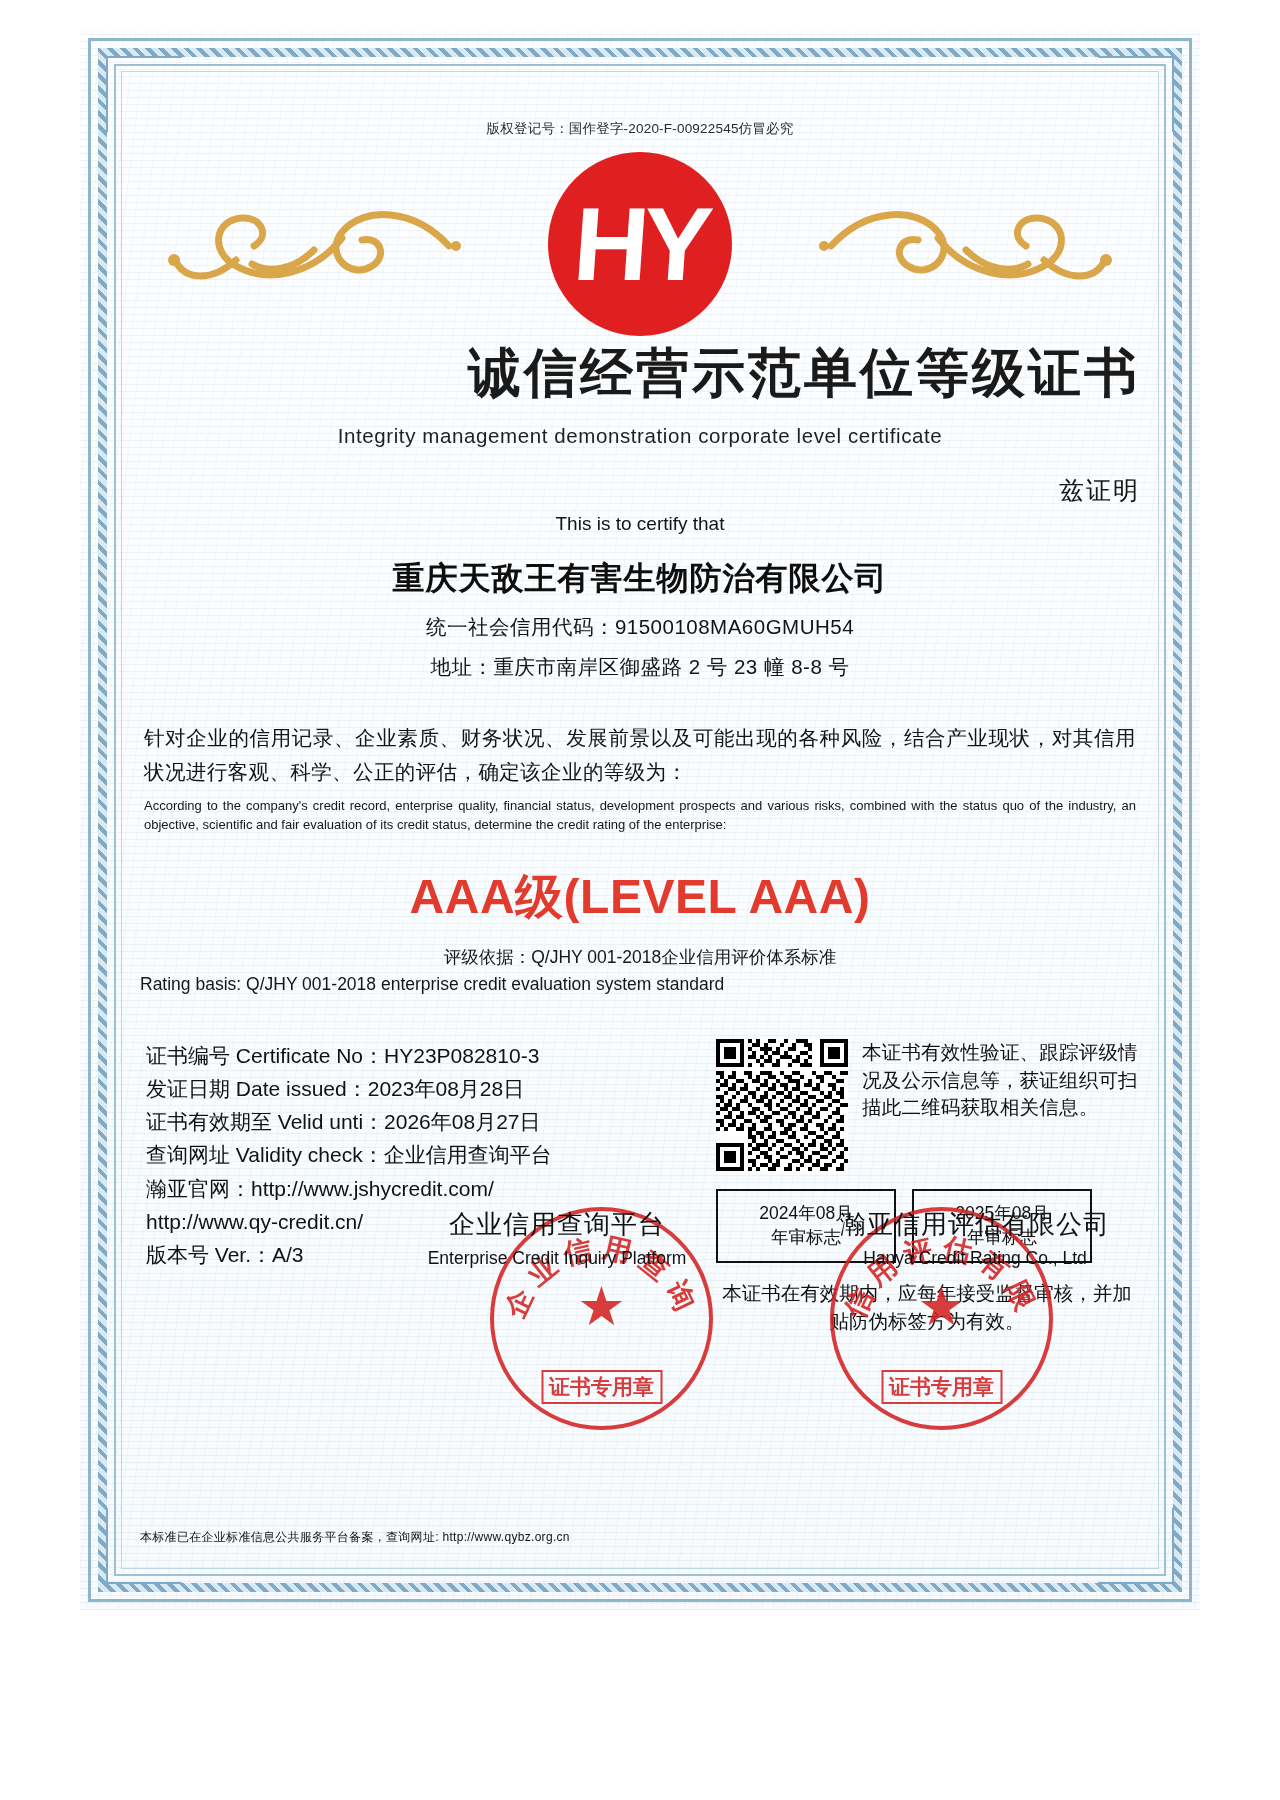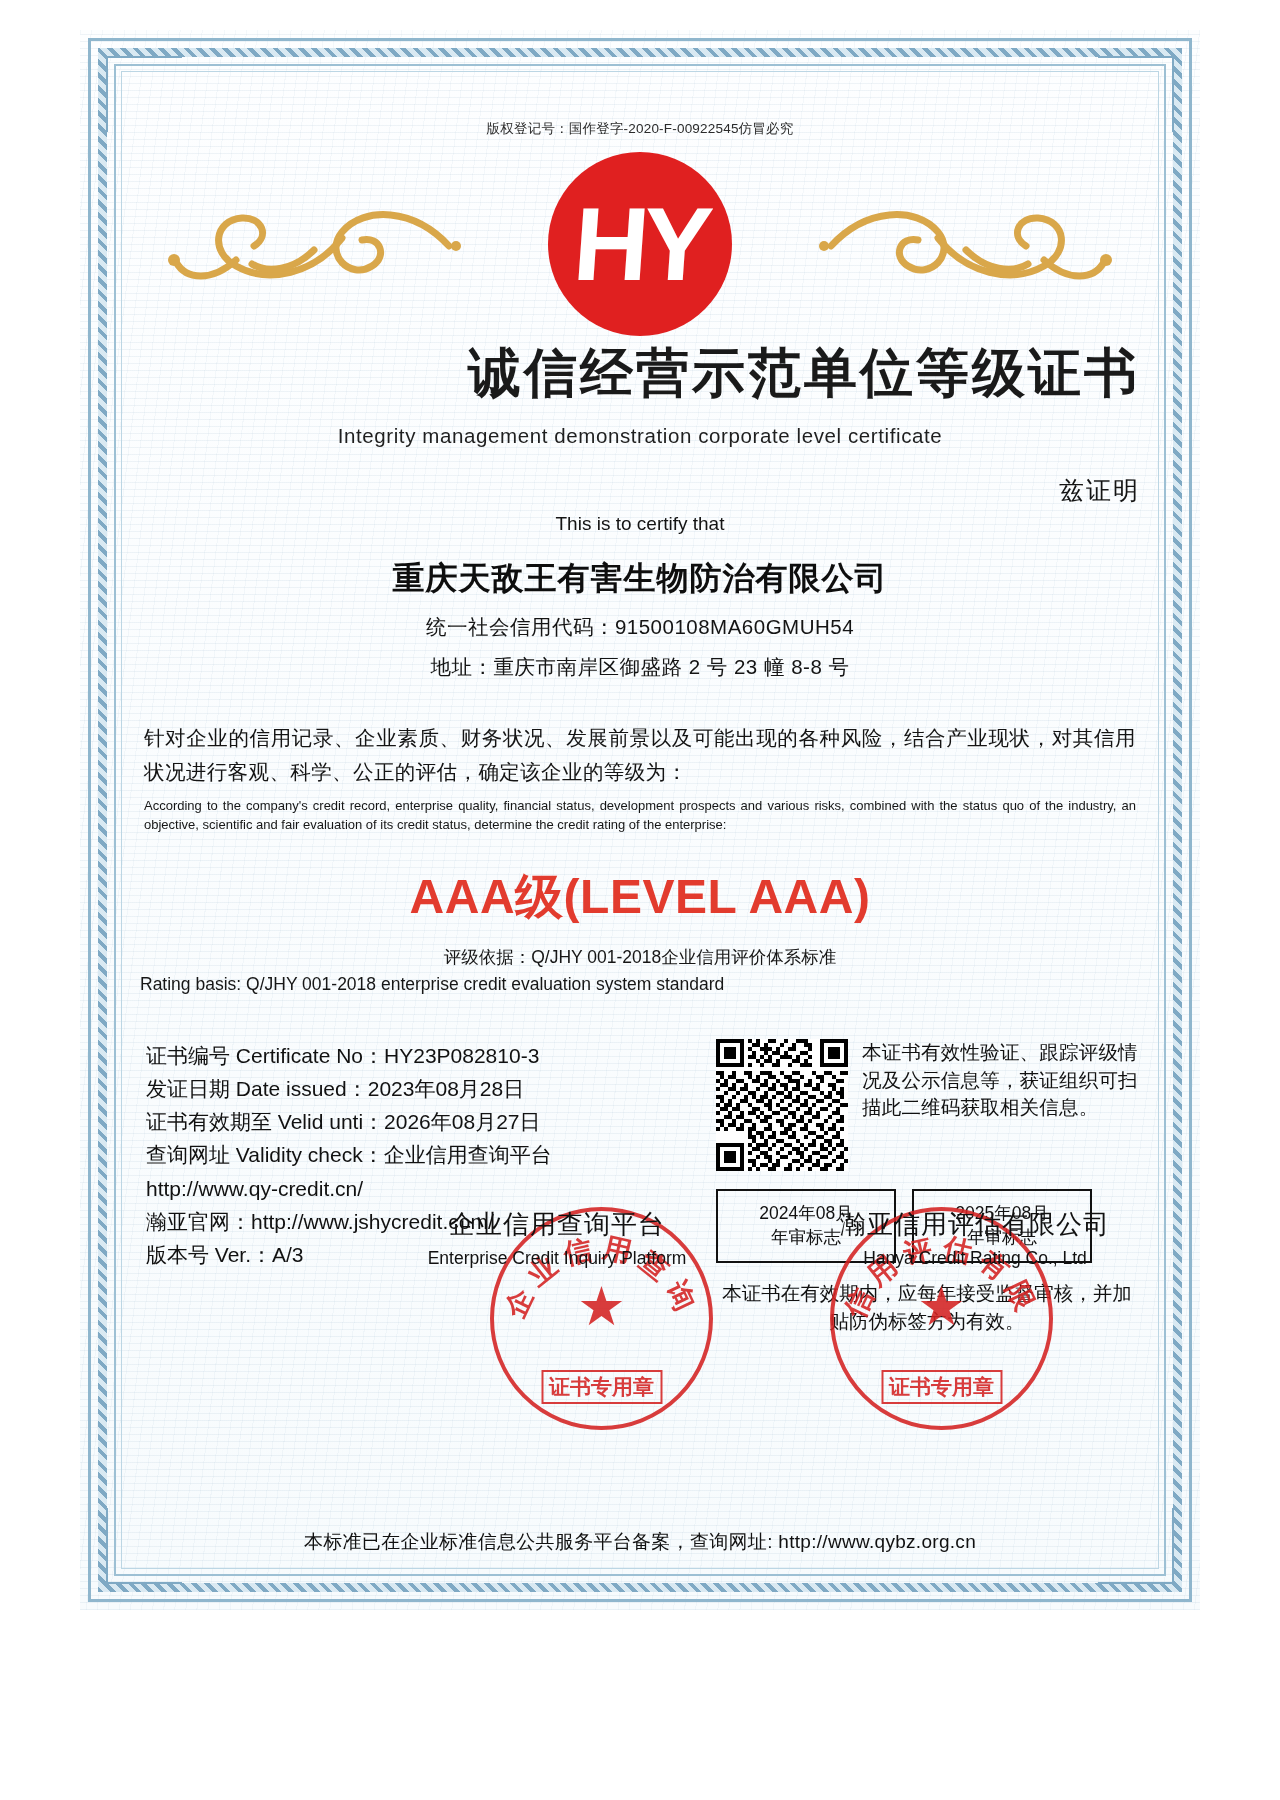--- a/index.html
+++ b/index.html
@@ -317,22 +317,21 @@
     color: #111;
     letter-spacing: 1px;
   }
   .org .en {
     font-size: 17.5px;
     color: #111;
     margin-top: 6px;
   }
 
   .footer-note {
-    text-align: center;
-    font-size: 19px;
+    font-size: 12px;
     color: #111;
     margin-top: 92px;
     letter-spacing: 0.3px;
   }
 </style>
 </head>
 <body>
 
 <div class="page">
   <div class="border-outer"></div>
@@ -400,22 +399,22 @@
     <div class="level">AAA级(LEVEL AAA)</div>
     <div class="basis-cn">评级依据：Q/JHY 001-2018企业信用评价体系标准</div>
     <div class="basis-en">Rating basis: Q/JHY 001-2018 enterprise credit evaluation system standard</div>
 
     <div class="details-row">
       <div class="details-left">
         <div class="detail-line">证书编号 Certificate No：HY23P082810-3</div>
         <div class="detail-line">发证日期 Date issued：2023年08月28日</div>
         <div class="detail-line">证书有效期至 Velid unti：2026年08月27日</div>
         <div class="detail-line">查询网址 Validity check：企业信用查询平台</div>
+        <div class="detail-line">瀚亚官网：http://www.jshycredit.com/</div>
         <div class="detail-line">http://www.qy-credit.cn/</div>
-        <div class="detail-line">瀚亚官网：http://www.jshycredit.com/</div>
         <div class="detail-line">版本号 Ver.：A/3</div>
       </div>
 
       <div class="details-right">
         <div class="qr-row">
           <div class="qr">
             <svg viewBox="0 0 33 33" width="132" height="132" shape-rendering="crispEdges" aria-hidden="true">
               <rect width="33" height="33" fill="#fff"></rect>
               <g fill="#000">
                 <rect x="0" y="0" width="7" height="1"></rect>

